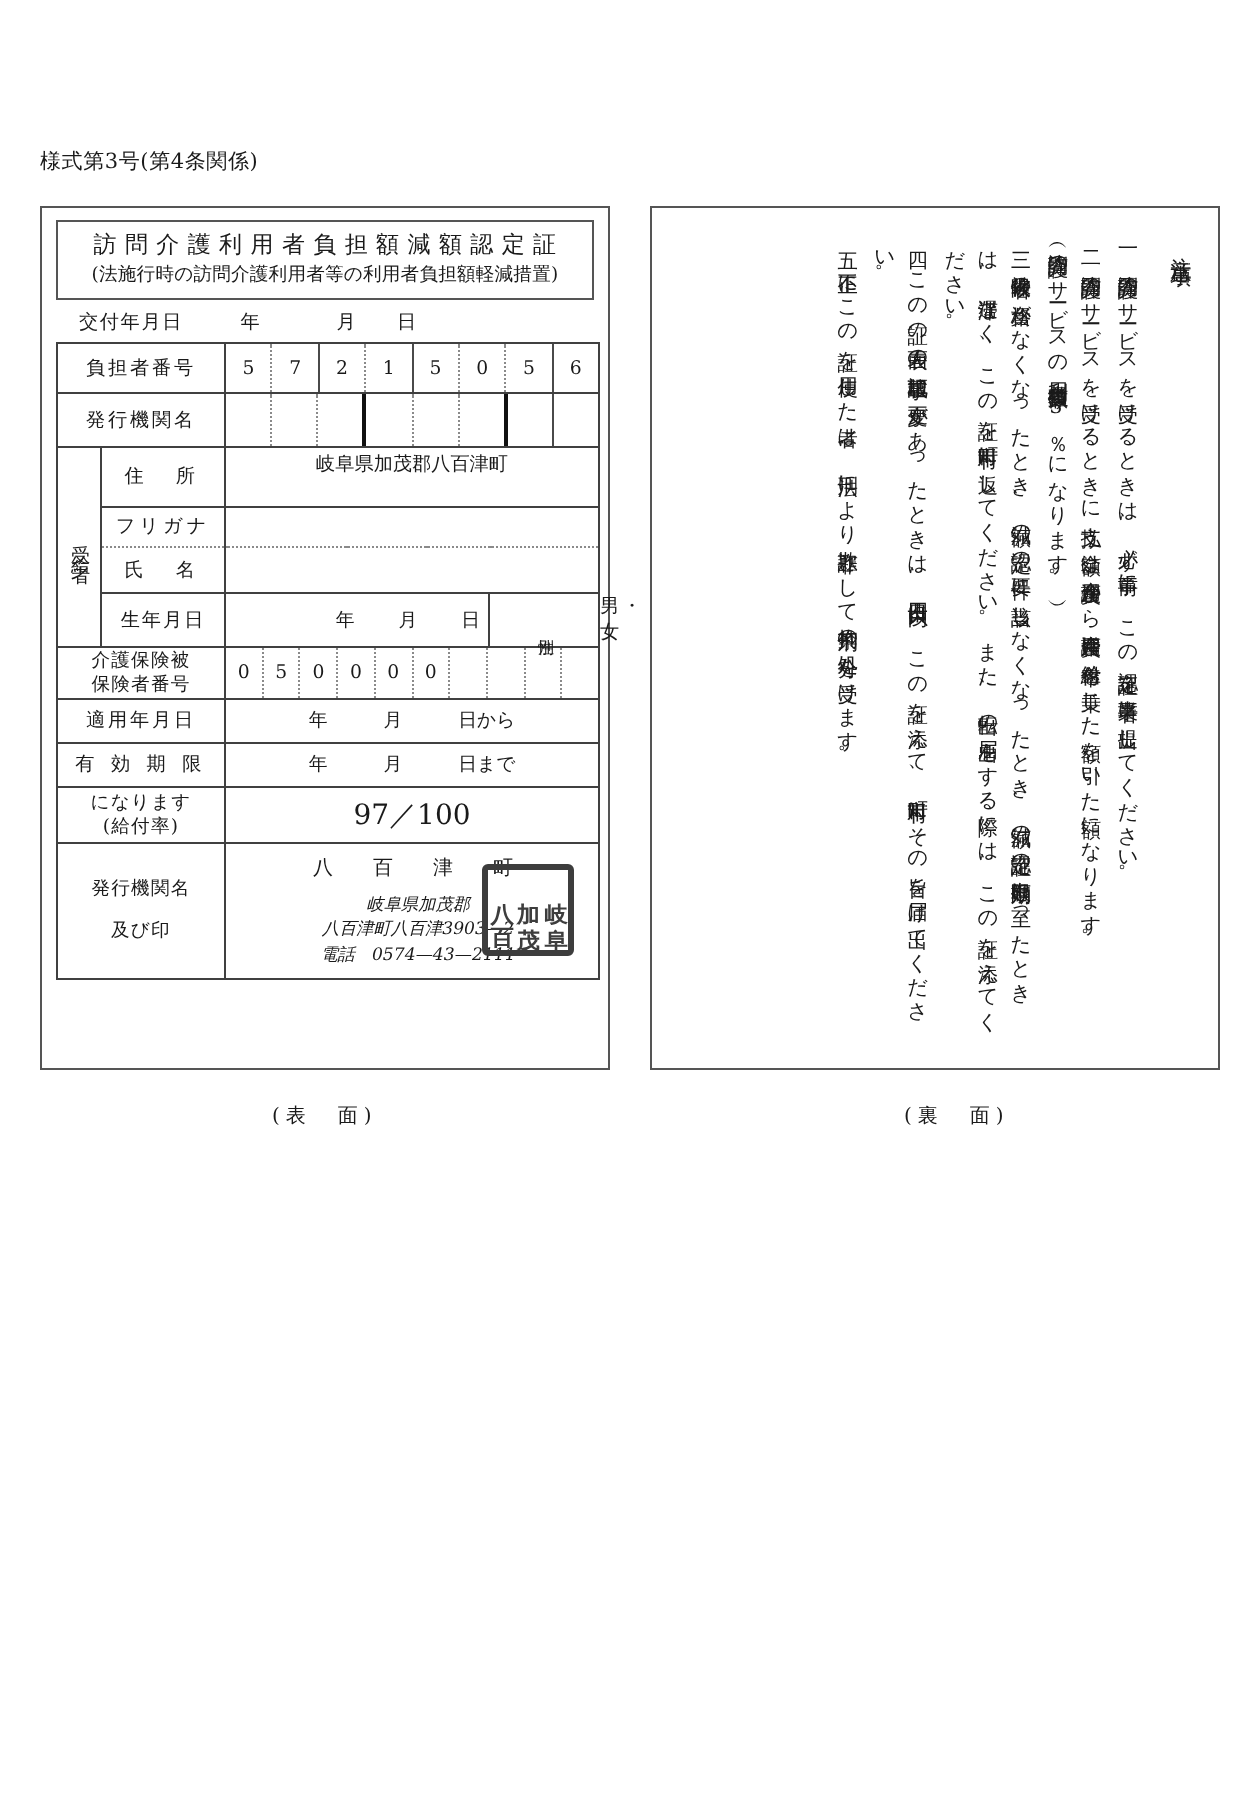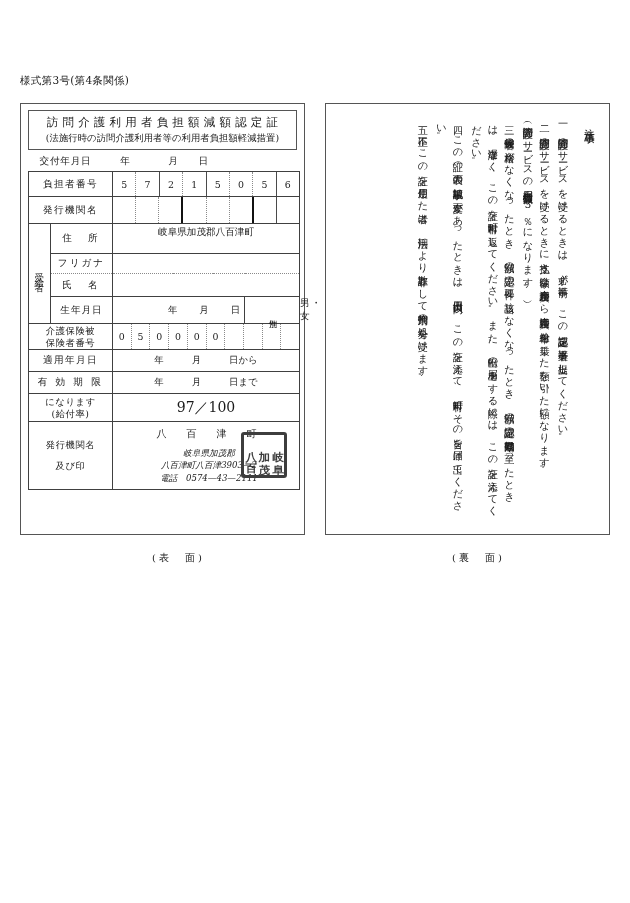--- a/index.html
+++ b/index.html
@@ -46,21 +46,21 @@
     width: 285px;
     height: 432px;
   }
 
   .side-caption {
     position: absolute;
     font-size: 10px;
     letter-spacing: 3px;
     white-space: nowrap;
   }
-  #front-caption { left: 152px; top: 551px; }
+  #front-caption { left: 136px; top: 551px; }
   #back-caption  { left: 452px; top: 551px; }
 
   
   .title-box {
     border: 1px solid #555;
     padding: 3px 2px 4px 2px;
     text-align: center;
     margin-bottom: 0;
   }
   .title-main {

